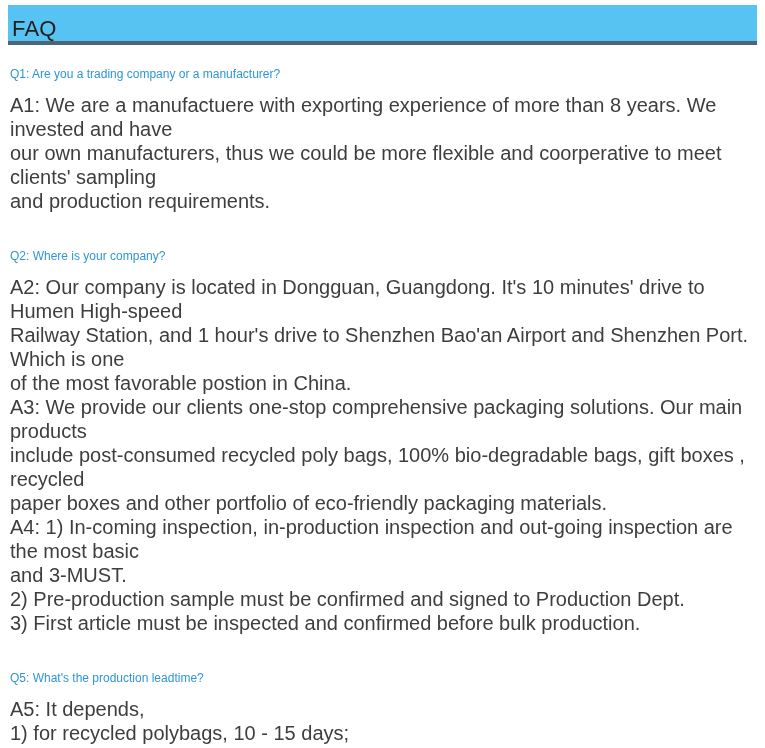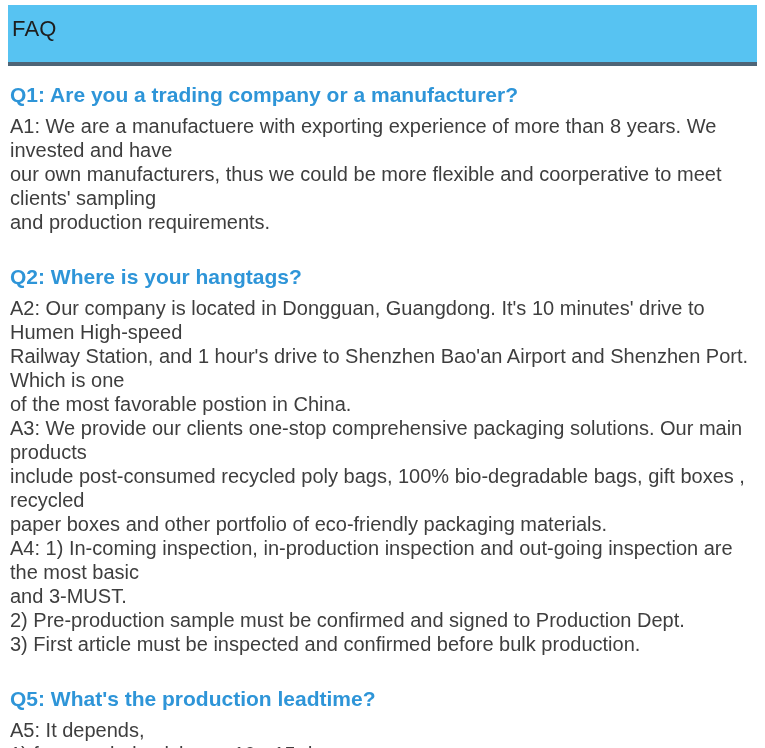--- a/index.html
+++ b/index.html
@@ -20,36 +20,36 @@
   .page {
     width: 765px;
     height: 748px;
     padding: 5px 8px 0 8px;
     overflow: hidden;
     background: var(--page-bg);
   }
   .faq-header {
     background: var(--header-bg);
     border-bottom: 4px solid var(--header-border);
-    height: 61px;
+    height: 40px;
     line-height: 47px;
     padding-left: 4px;
   }
   .faq-header .title {
     font-size: 22px;
     color: var(--title-text);
     letter-spacing: 0.2px;
   }
   .faq-list {
     padding: 0 2px;
   }
   .faq-item .question {
     color: var(--question-blue);
-    font-weight: bold;
-    font-size: 21px;
+    font-weight: normal;
+    font-size: 12px;
     margin: 33px 0 9px 0;
     line-height: 20px;
   }
   .faq-item:first-child .question {
     margin-top: 19px;
   }
   .faq-item .answer {
     color: var(--body-text);
     font-size: 20px;
     line-height: 24px;
@@ -69,21 +69,21 @@
   <div class="faq-list">
 
     <div class="faq-item">
       <div class="question">Q1: Are you a trading company or a manufacturer?</div>
       <p class="answer">A1: We are a manufactuere with exporting experience of more than 8 years. We invested and have
 our own manufacturers, thus we could be more flexible and coorperative to meet clients' sampling
 and production requirements.</p>
     </div>
 
     <div class="faq-item">
-      <div class="question">Q2: Where is your hangtags?</div>
+      <div class="question">Q2: Where is your company?</div>
       <p class="answer">A2: Our company is located in Dongguan, Guangdong. It's 10 minutes' drive to Humen High-speed
 Railway Station, and 1 hour's drive to Shenzhen Bao'an Airport and Shenzhen Port. Which is one
 of the most favorable postion in China.</p>
     </div>
 
     <div class="faq-item">
       <p class="answer">A3: We provide our clients one-stop comprehensive packaging solutions. Our main products
 include post-consumed recycled poly bags, 100% bio-degradable bags, gift boxes , recycled
 paper boxes and other portfolio of eco-friendly packaging materials.</p>
     </div>

